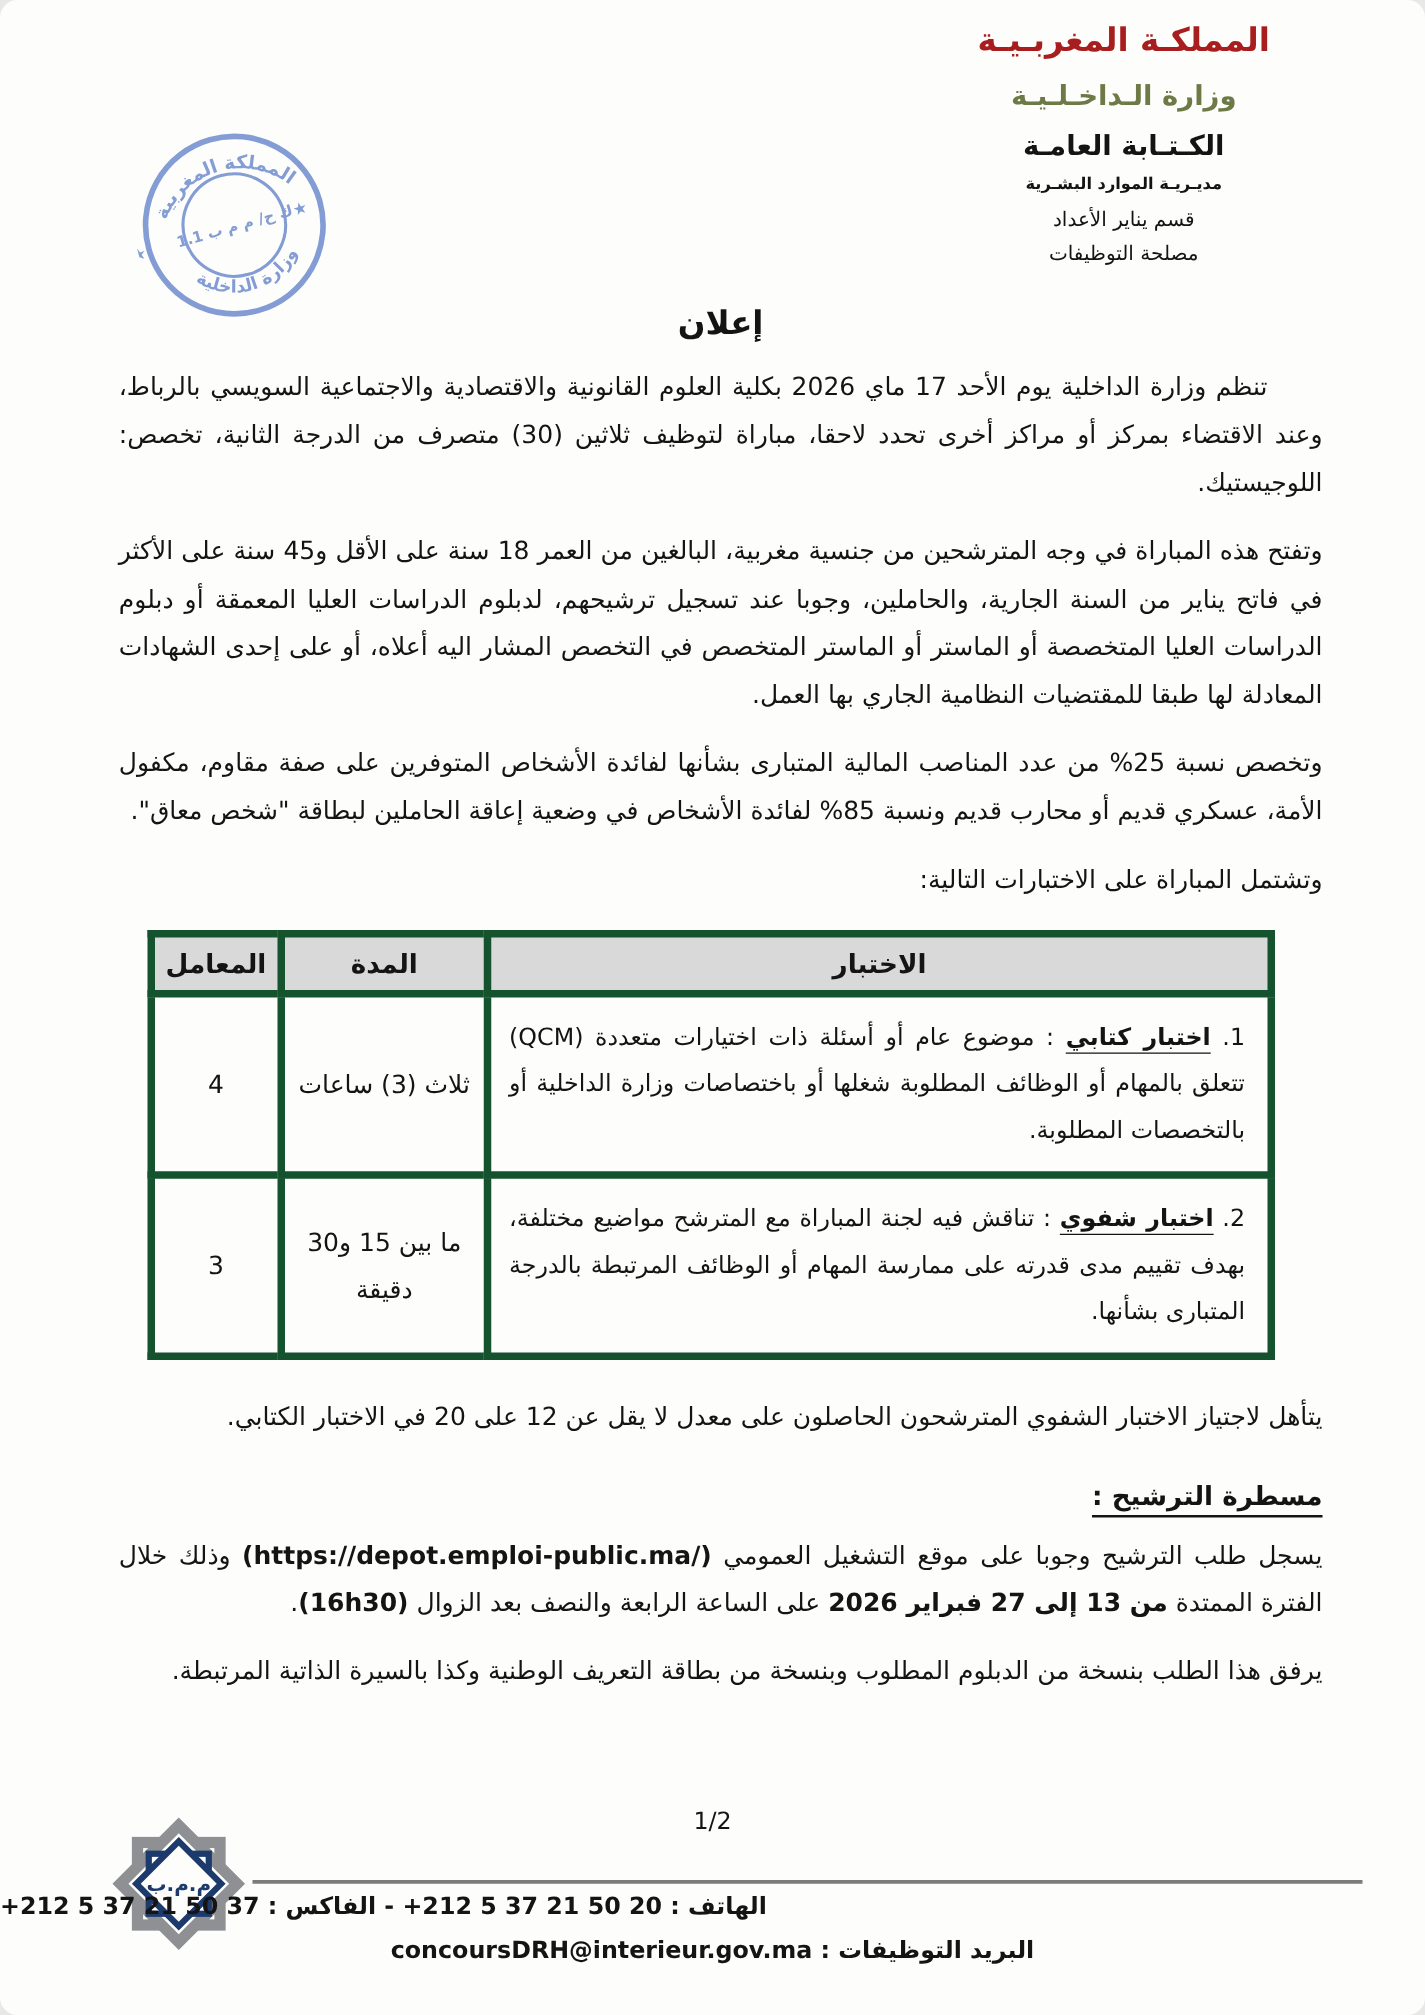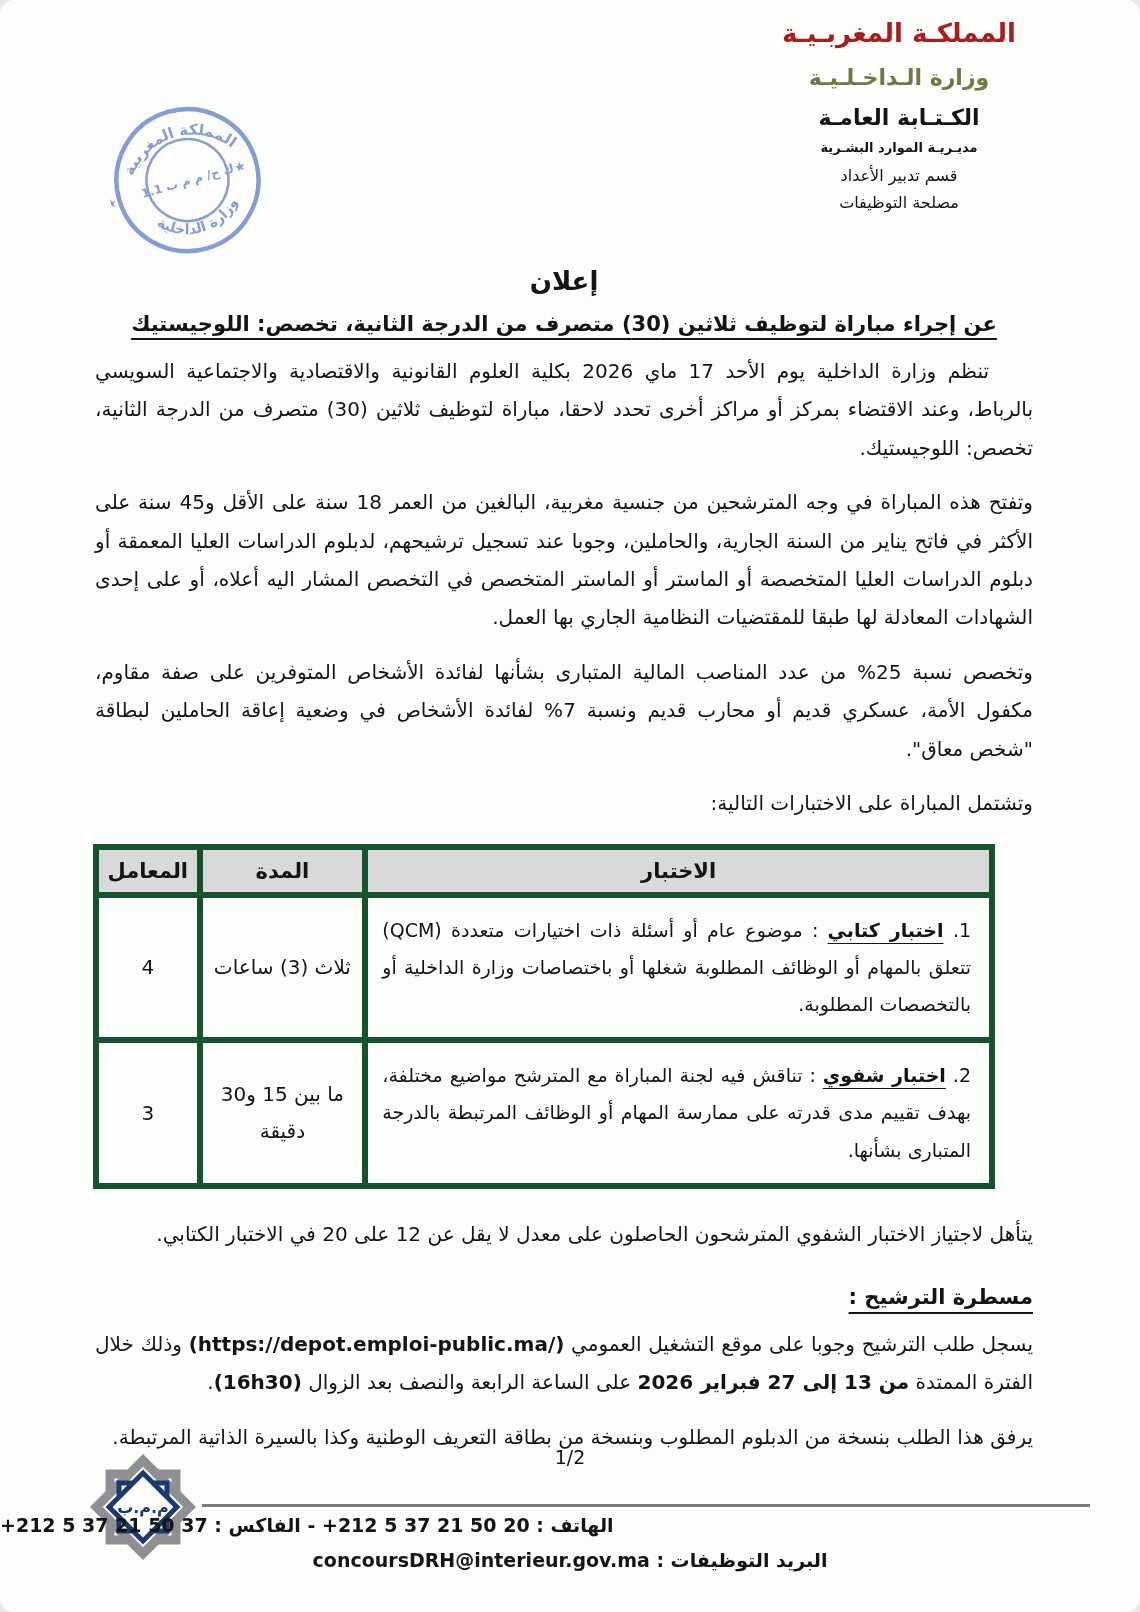--- a/index.html
+++ b/index.html
@@ -12,21 +12,21 @@
   .letterhead{position:absolute;top:16px;right:66px;width:350px;text-align:center;line-height:1.35;}
   .lh-kingdom{color:#a81d1d;font-weight:bold;font-size:26px;margin-bottom:12px;}
   .lh-ministry{color:#6d7a46;font-weight:bold;font-size:22px;margin-bottom:10px;}
   .lh-secretariat{font-weight:bold;font-size:22px;margin-bottom:7px;}
   .lh-directorate{font-weight:bold;font-size:13px;margin-bottom:8px;}
   .lh-division{font-size:16px;margin-bottom:5px;}
   .lh-service{font-size:16px;}
   
   .stamp{position:absolute;top:94px;left:108px;transform:rotate(-16deg);opacity:.85;}
   
-  .content{padding:244px 107px 0 95px;margin-top:22px;}
+  .content{padding:244px 82px 0 95px;}
   .title{text-align:center;font-size:26px;font-weight:bold;margin:0 0 16px 0;}
   .subtitle{text-align:center;font-size:21px;font-weight:bold;margin:0 0 6px 0;}
   .subtitle span{text-decoration:underline;text-underline-offset:7px;}
   .para{font-size:20px;line-height:1.92;text-align:justify;margin:16px 0 0 0;}
   .para.indent{text-indent:44px;}
   .para.right{text-align:right;}
   .bold{font-weight:bold;}
   .ltr{direction:ltr;unicode-bidi:isolate;}
   
   table.exams{border-collapse:collapse;width:902px;margin:22px 38px 0 auto;}
@@ -51,21 +51,21 @@
 </head>
 <body>
 
 <div class="page">
 
   <div class="letterhead">
     <div class="lh-kingdom">المملكـة المغربـيـة</div>
     <div class="lh-ministry">وزارة الـداخـلـيـة</div>
     <div class="lh-secretariat">الكـتـابة العامـة</div>
     <div class="lh-directorate">مديـريـة الموارد البشـرية</div>
-    <div class="lh-division">قسم تدبير الأعداد</div>
+    <div class="lh-division">قسم يناير الأعداد</div>
     <div class="lh-service">مصلحة التوظيفات</div>
   </div>
 
   <div class="stamp">
     <svg width="160" height="172" viewBox="0 0 160 172">
       <circle cx="80" cy="86" r="71" fill="none" stroke="#6f8cce" stroke-width="4.5"></circle>
       <circle cx="80" cy="86" r="41" fill="none" stroke="#6f8cce" stroke-width="2.5"></circle>
       <path id="arcT" d="M 17,94 A 64,64 0 0 1 143,94" fill="none"></path>
       <path id="arcB" d="M 27,102 A 56,56 0 0 0 133,102" fill="none"></path>
       <text fill="#6f8cce" font-size="15" font-weight="bold">
@@ -76,27 +76,24 @@
       </text>
       <text x="80" y="91" text-anchor="middle" fill="#6f8cce" font-size="12" font-weight="bold">ك ح/ م م ب 1.1</text>
       <text x="6" y="92" fill="#6f8cce" font-size="13">★</text>
       <text x="140" y="92" fill="#6f8cce" font-size="13">★</text>
     </svg>
   </div>
 
   <div class="content">
 
     <div class="title">إعلان</div>
-    <div class="subtitle">
-      <span>عن إجراء مباراة لتوظيف ثلاثين (30) متصرف من الدرجة الثانية، تخصص: اللوجيستيك</span>
-    </div>
 
     <p class="para indent">تنظم وزارة الداخلية يوم الأحد 17 ماي 2026 بكلية العلوم القانونية والاقتصادية والاجتماعية السويسي بالرباط، وعند الاقتضاء بمركز أو مراكز أخرى تحدد لاحقا، مباراة لتوظيف ثلاثين (30) متصرف من الدرجة الثانية، تخصص: اللوجيستيك.</p>
     <p class="para">وتفتح هذه المباراة في وجه المترشحين من جنسية مغربية، البالغين من العمر 18 سنة على الأقل و45 سنة على الأكثر في فاتح يناير من السنة الجارية، والحاملين، وجوبا عند تسجيل ترشيحهم، لدبلوم الدراسات العليا المعمقة أو دبلوم الدراسات العليا المتخصصة أو الماستر أو الماستر المتخصص في التخصص المشار اليه أعلاه، أو على إحدى الشهادات المعادلة لها طبقا للمقتضيات النظامية الجاري بها العمل.</p>
-    <p class="para">وتخصص نسبة 25% من عدد المناصب المالية المتبارى بشأنها لفائدة الأشخاص المتوفرين على صفة مقاوم، مكفول الأمة، عسكري قديم أو محارب قديم ونسبة 7% لفائدة الأشخاص في وضعية إعاقة الحاملين لبطاقة "شخص معاق".</p>
+    <p class="para">وتخصص نسبة 25% من عدد المناصب المالية المتبارى بشأنها لفائدة الأشخاص المتوفرين على صفة مقاوم، مكفول الأمة، عسكري قديم أو محارب قديم ونسبة 85% لفائدة الأشخاص في وضعية إعاقة الحاملين لبطاقة "شخص معاق".</p>
     <p class="para right">وتشتمل المباراة على الاختبارات التالية:</p>
 
     <table class="exams">
       <thead>
         <tr>
           <th class="col-exam">الاختبار</th>
           <th class="col-duration">المدة</th>
           <th class="col-coef">المعامل</th>
         </tr>
       </thead>

